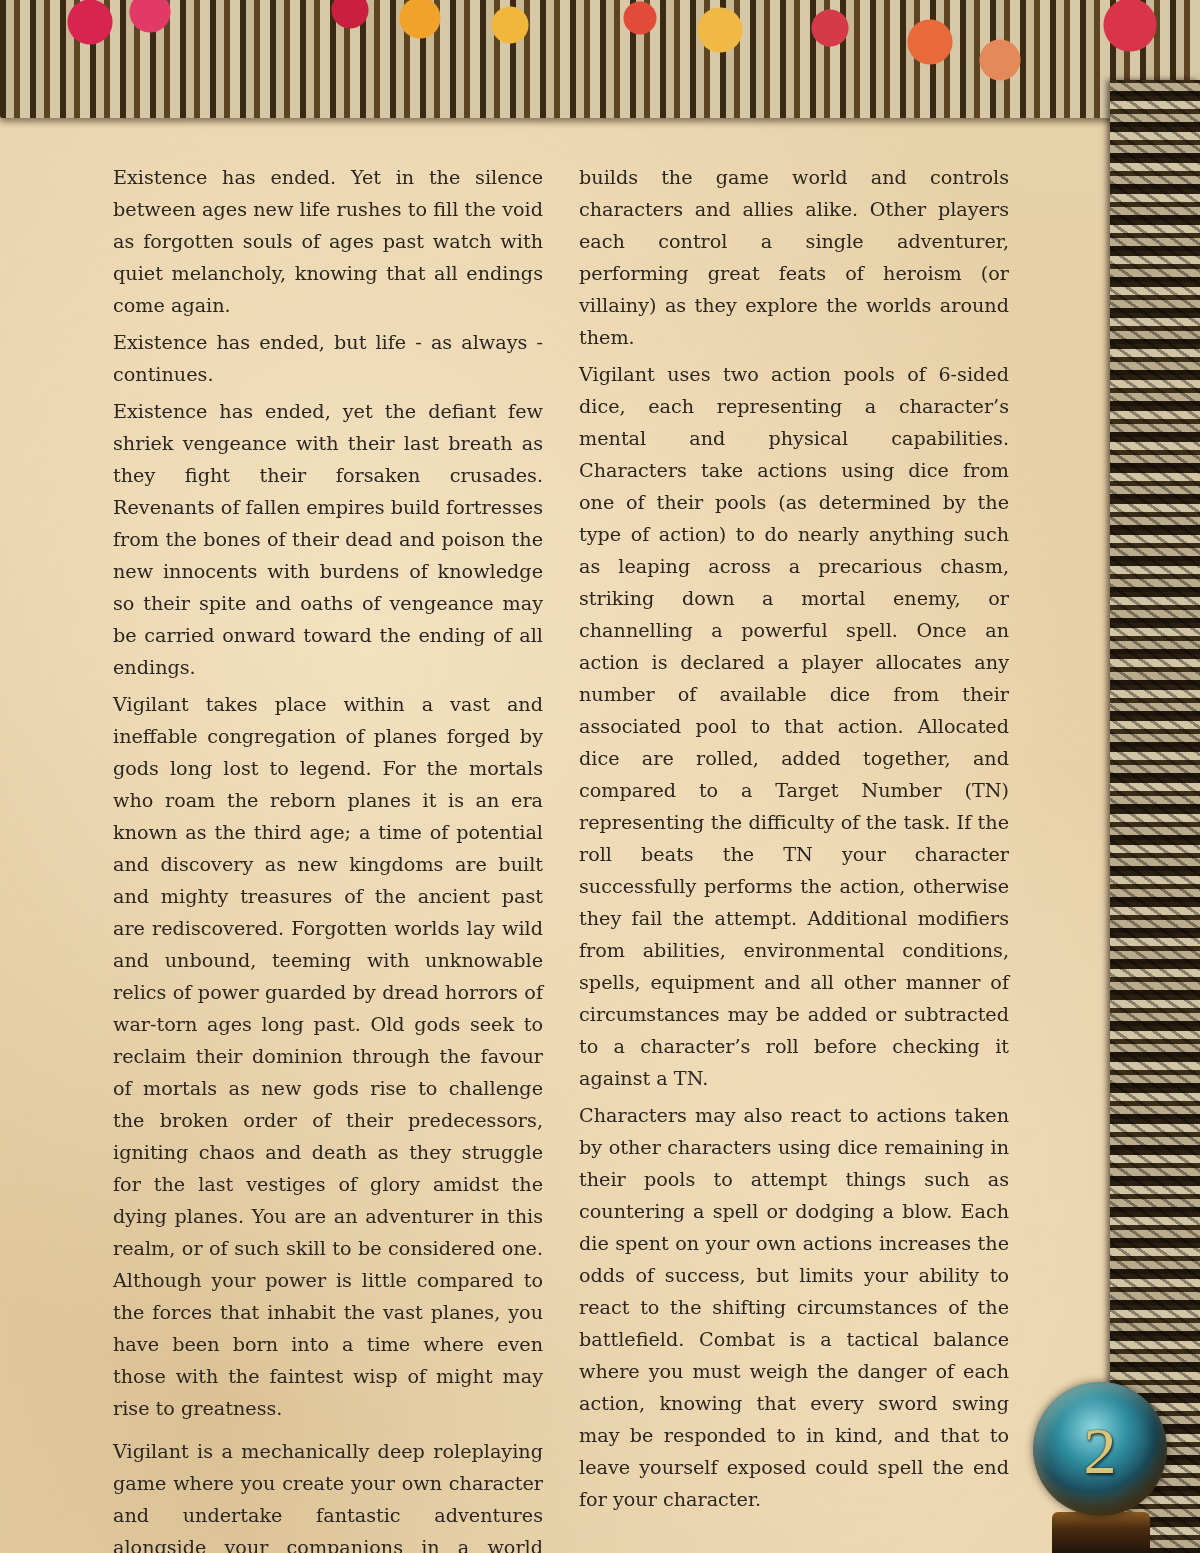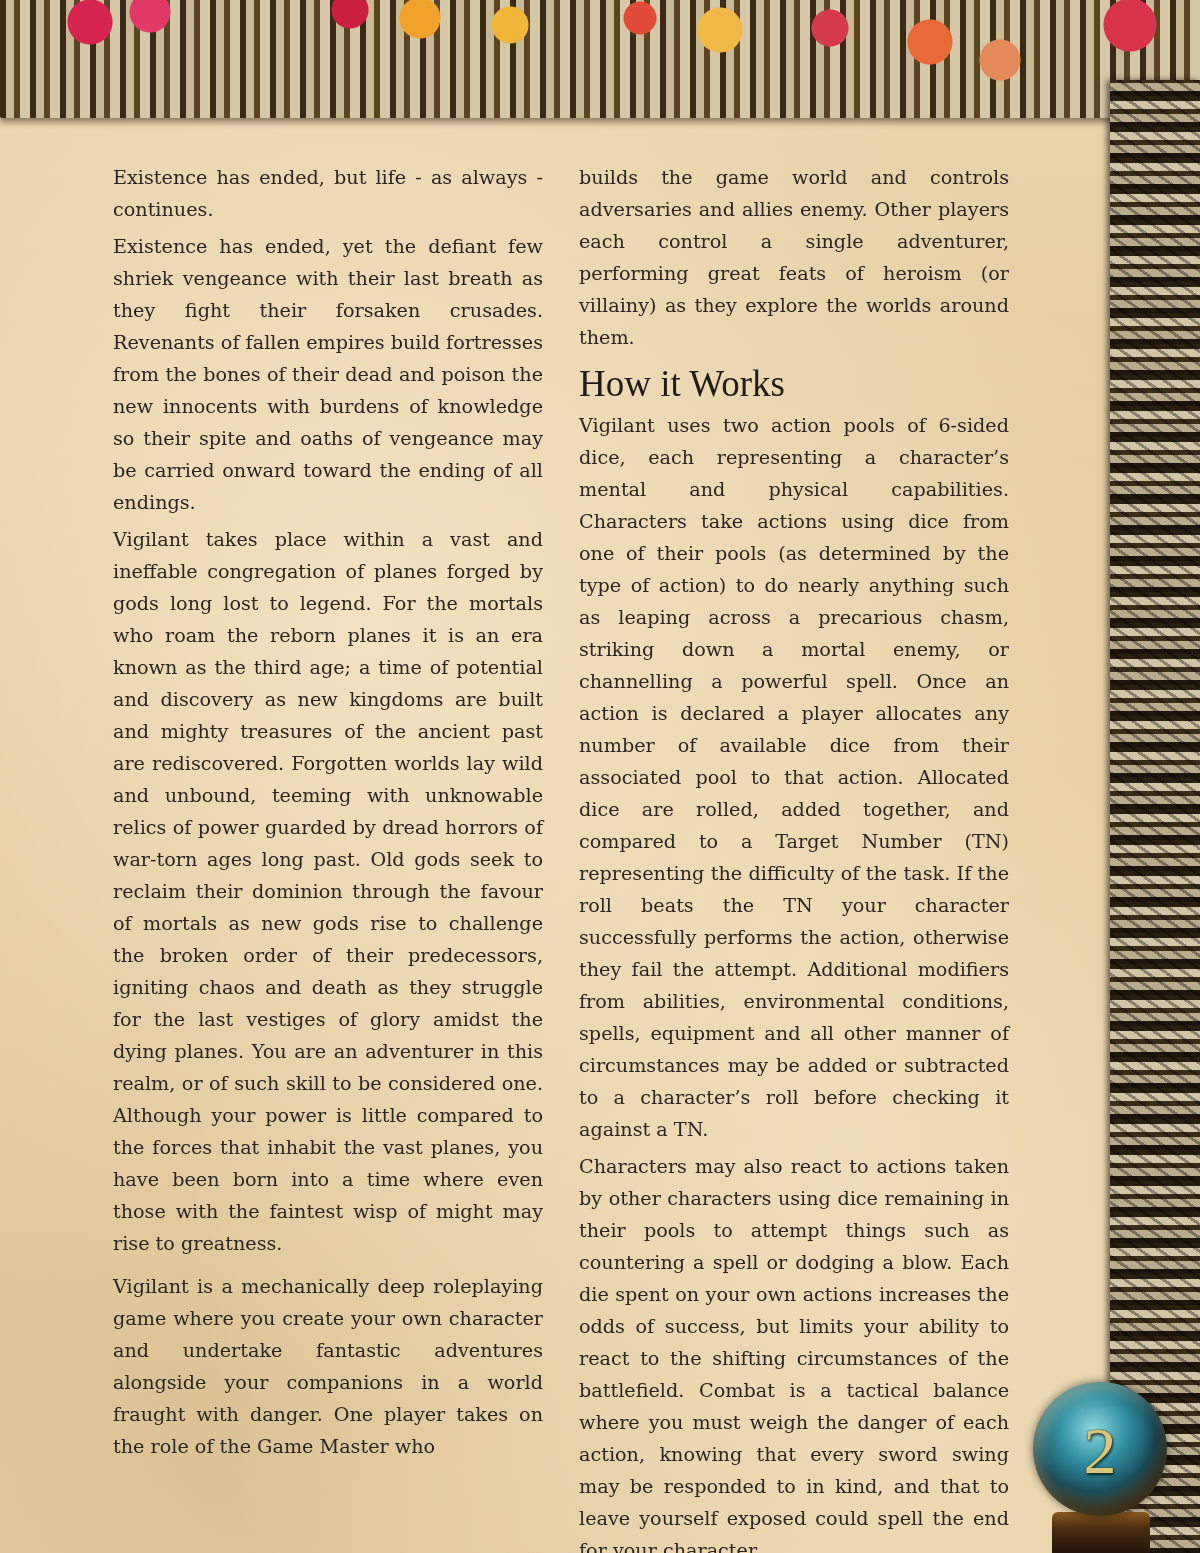--- a/index.html
+++ b/index.html
@@ -79,29 +79,29 @@
   }
 </style>
 </head>
 <body>
 
 <div class="parchment"></div>
 <div class="top-border"></div>
 <div class="right-border"></div>
 
 <div class="col col-left">
+  <p>Existence has ended. Yet in the silence between ages new life rushes to fill the void as forgotten souls of ages past watch with quiet melancholy, knowing that all endings come again.</p>
   <p>Existence has ended, but life - as always - continues.</p>
   <p>Existence has ended, yet the defiant few shriek vengeance with their last breath as they fight their forsaken crusades. Revenants of fallen empires build fortresses from the bones of their dead and poison the new innocents with burdens of knowledge so their spite and oaths of vengeance may be carried onward toward the ending of all endings.</p>
   <p>Vigilant takes place within a vast and ineffable congregation of planes forged by gods long lost to legend. For the mortals who roam the reborn planes it is an era known as the third age; a time of potential and discovery as new kingdoms are built and mighty treasures of the ancient past are rediscovered. Forgotten worlds lay wild and unbound, teeming with unknowable relics of power guarded by dread horrors of war-torn ages long past. Old gods seek to reclaim their dominion through the favour of mortals as new gods rise to challenge the broken order of their predecessors, igniting chaos and death as they struggle for the last vestiges of glory amidst the dying planes. You are an adventurer in this realm, or of such skill to be considered one. Although your power is little compared to the forces that inhabit the vast planes, you have been born into a time where even those with the faintest wisp of might may rise to greatness.</p>
   <p class="gap">Vigilant is a mechanically deep roleplaying game where you create your own character and undertake fantastic adventures alongside your companions in a world fraught with danger. One player takes on the role of the Game Master who</p>
 </div>
 
 <div class="col col-right">
-  <p>builds the game world and controls adversaries and allies enemy. Other players each control a single adventurer, performing great feats of heroism (or villainy) as they explore the worlds around them.</p>
-  <h2 class="h-works">How it Works</h2>
+  <p>builds the game world and controls characters and allies alike. Other players each control a single adventurer, performing great feats of heroism (or villainy) as they explore the worlds around them.</p>
   <p><span>Vigilant uses two action pools of 6-sided dice, each representing a character’s mental and physical capabilities. Characters take actions using dice from one of their pools (as determined by the type of action) to do nearly anything such as leaping across a precarious chasm, striking down a mortal enemy, or channelling a powerful spell. Once an action is declared a player allocates any number of available dice from their associated pool to that action. Allocated dice are rolled, added together, and compared to a </span><b>Target Number</b><span> (TN) representing the difficulty of the task. If the roll beats the TN your character successfully performs the action, otherwise they fail the attempt. Additional modifiers from abilities, environmental conditions, spells, equipment and all other manner of circumstances may be added  or subtracted to a character’s roll before checking it against a TN.</span></p>
   <p>Characters may also react to actions taken by other characters using dice remaining in their pools to attempt things such as countering a spell or dodging a blow. Each die spent on your own actions increases the odds of success, but limits your ability to react to the shifting circumstances of the battlefield. Combat is a tactical balance where you must weigh the danger of each action, knowing that every sword swing may be responded to in kind, and that to leave yourself exposed could spell the end for your character.</p>
 
 </div>
 
 <div class="orb-base"></div>
 <div class="orb"></div>
 <div class="page-num">2</div>
 
 </body></html>

